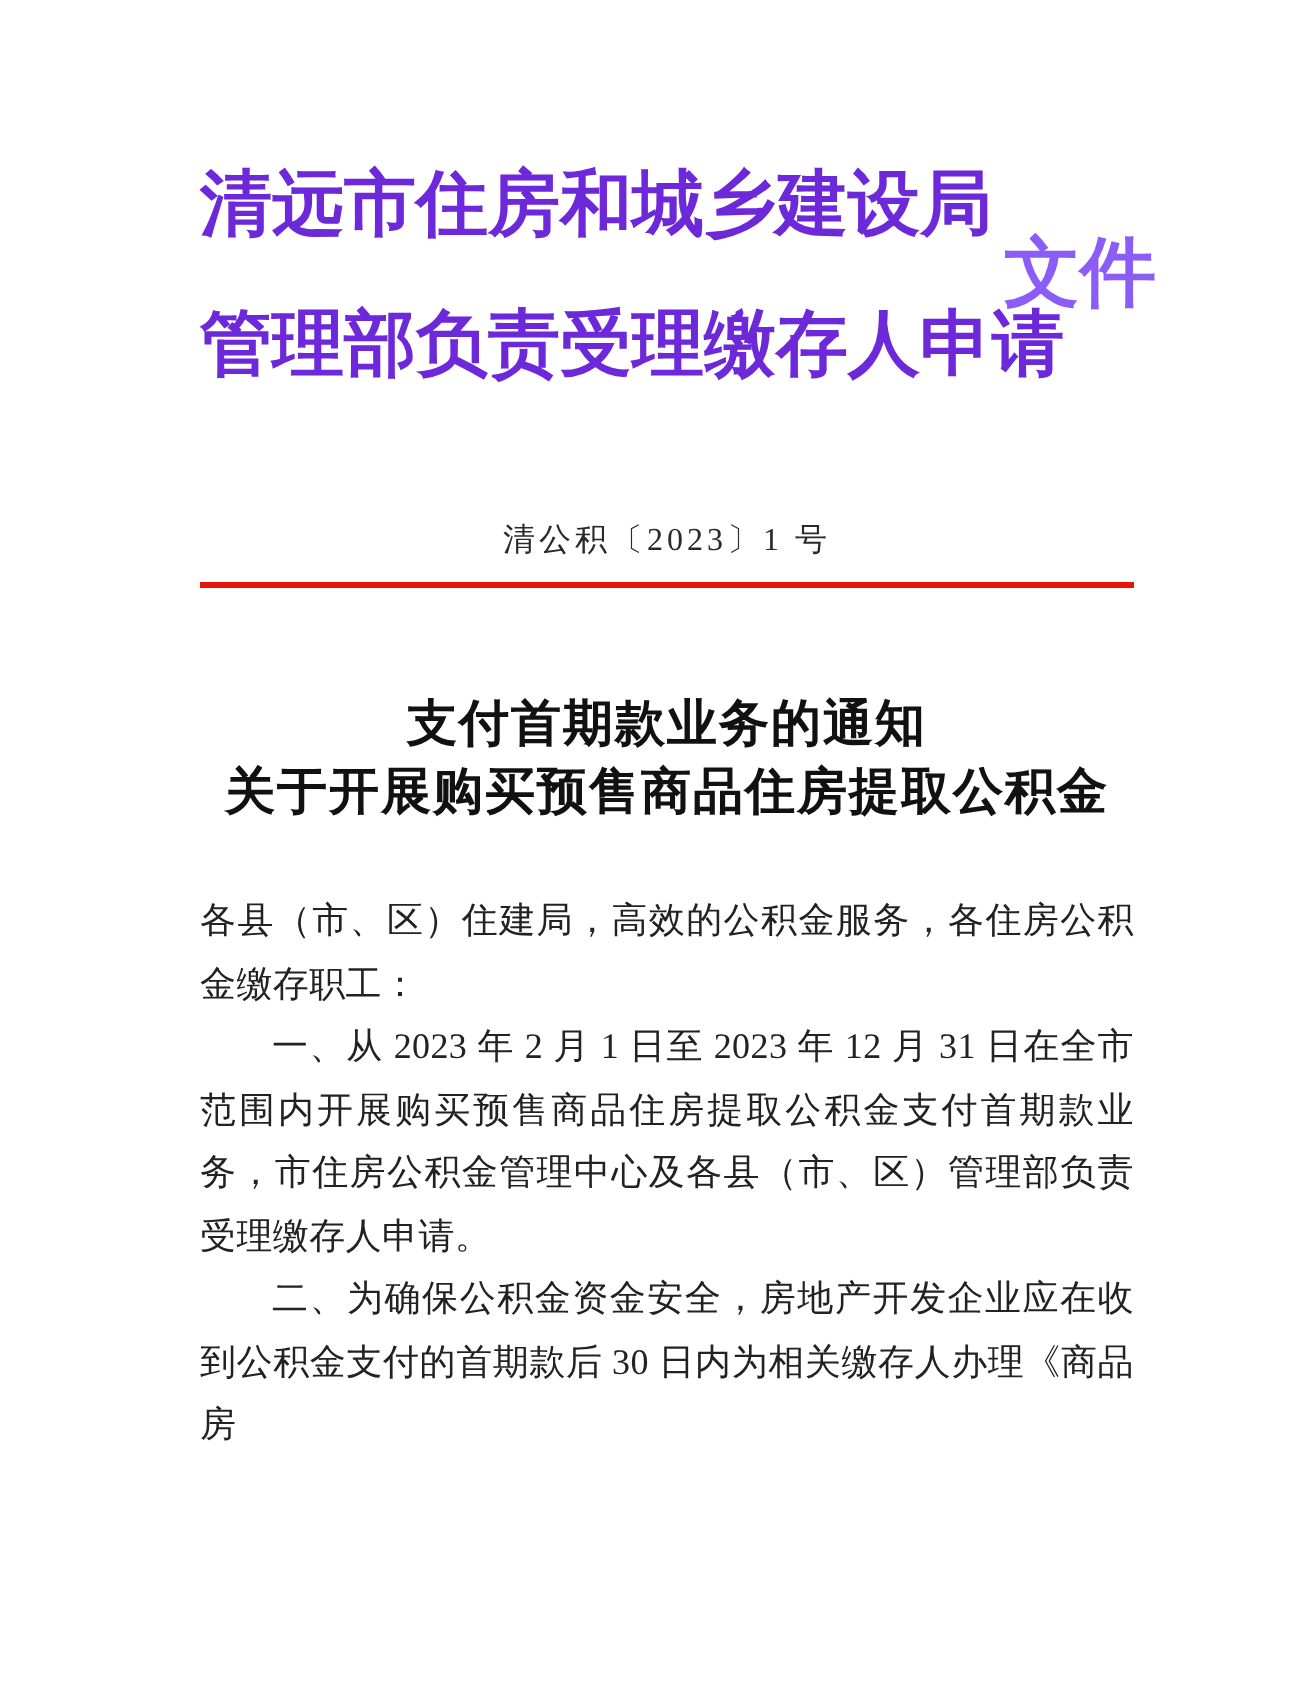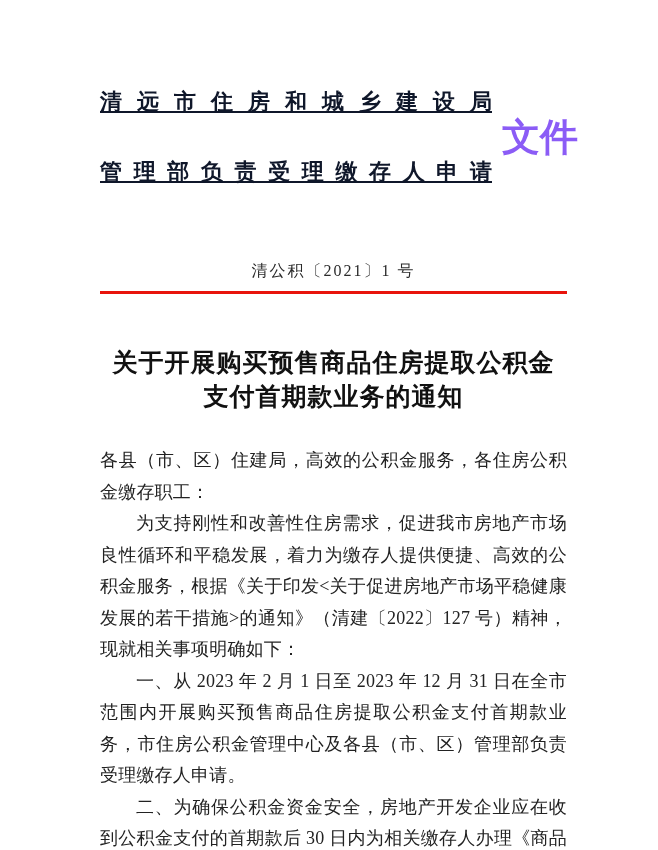--- a/index.html
+++ b/index.html
@@ -26,28 +26,27 @@
   .letterhead {
     display: flex;
     align-items: center;
     padding-top: 82px;
   }
   .org-names {
     width: 392px;
     flex: 0 0 392px;
   }
   .org-line {
-    color: #0f172a;
+    color: #6d28d9;
     font-weight: bold;
-    font-size: 22px;
+    font-size: 36px;
     line-height: 40px;
     text-align: justify;
     text-align-last: justify;
     white-space: nowrap;
-    text-decoration: underline;
   }
   .org-line.first { margin-bottom: 30px; }
   .doc-type {
     color: #8b5cf6;
     font-weight: bold;
     font-size: 38px;
     line-height: 1;
     margin-left: 10px;
     white-space: nowrap;
   }
@@ -96,30 +95,29 @@
   <div class="content">
 
     <div class="letterhead">
       <div class="org-names">
         <div class="org-line first">清远市住房和城乡建设局</div>
         <div class="org-line">管理部负责受理缴存人申请</div>
       </div>
       <div class="doc-type">文件</div>
     </div>
 
-    <div class="doc-number">清公积〔2021〕1 号</div>
+    <div class="doc-number">清公积〔2023〕1 号</div>
 
     <div class="red-rule"></div>
 
     <div class="notice-title">
+      <div>支付首期款业务的通知</div>
       <div>关于开展购买预售商品住房提取公积金</div>
-      <div>支付首期款业务的通知</div>
     </div>
 
     <div class="body-text">
       <p>各县（市、区）住建局，高效的公积金服务，各住房公积金缴存职工：</p>
-      <p class="indent">为支持刚性和改善性住房需求，促进我市房地产市场良性循环和平稳发展，着力为缴存人提供便捷、高效的公积金服务，根据《关于印发&lt;关于促进房地产市场平稳健康发展的若干措施&gt;的通知》（清建〔2022〕127 号）精神，现就相关事项明确如下：</p>
       <p class="indent">一、从 2023 年 2 月 1 日至 2023 年 12 月 31 日在全市范围内开展购买预售商品住房提取公积金支付首期款业务，市住房公积金管理中心及各县（市、区）管理部负责受理缴存人申请。</p>
       <p class="indent">二、为确保公积金资金安全，房地产开发企业应在收到公积金支付的首期款后 30 日内为相关缴存人办理《商品房</p>
     </div>
 
   </div>
 </div>
 
 </body></html>

